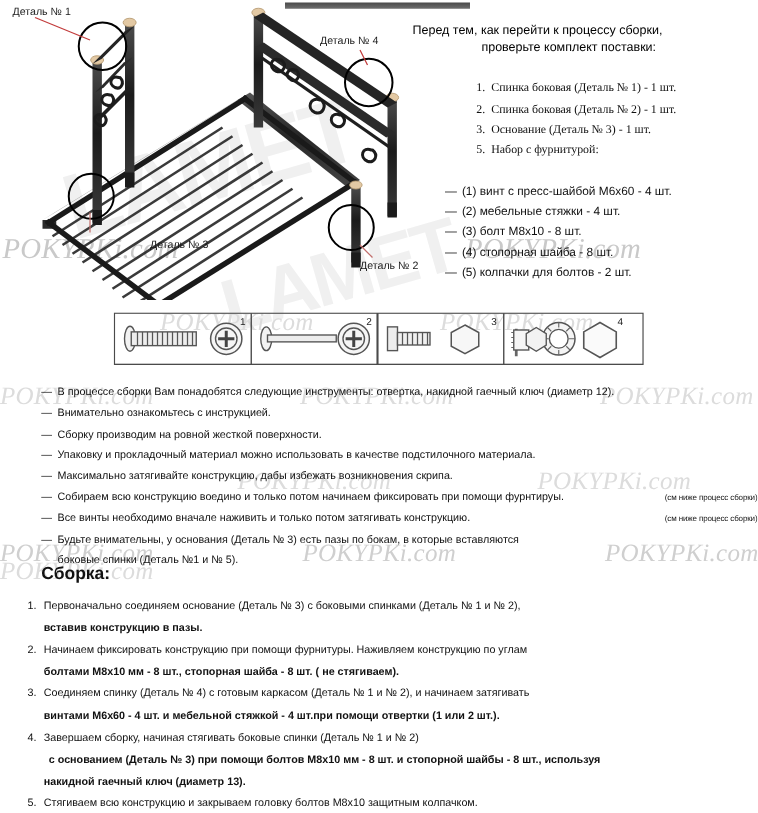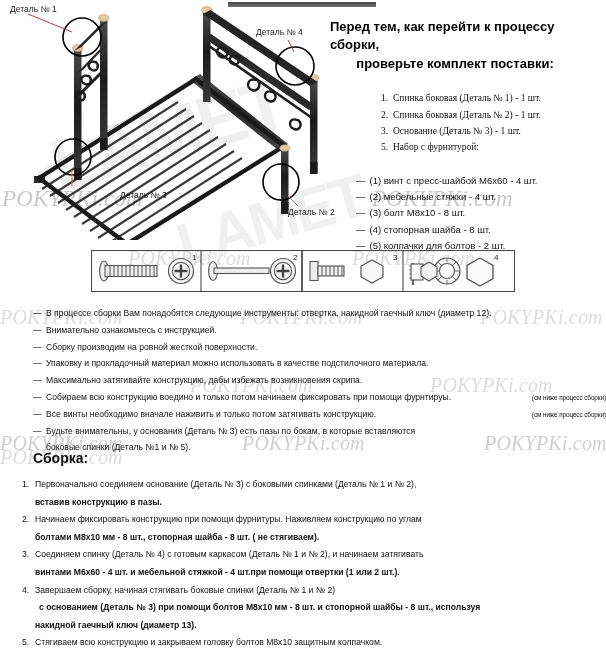--- a/index.html
+++ b/index.html
@@ -89,22 +89,22 @@
 
   
   .right-col {
     position: absolute;
     left: 330px;
     top: 18px;
     width: 276px;
     z-index: 5;
   }
   .headline {
-    font-size: 13px;
-    font-weight: bold;
+    font-size: 10px;
+    font-weight: normal;
     line-height: 1.42;
     color: #000;
     margin: 0 0 7px 0;
   }
   .headline .l1 { display: block; text-align: left; }
   .headline .l2 { display: block; text-align: center; padding-right: 26px; }
 
   ol.parts {
     margin: 17px;
     padding: 0 0 0 34px;

